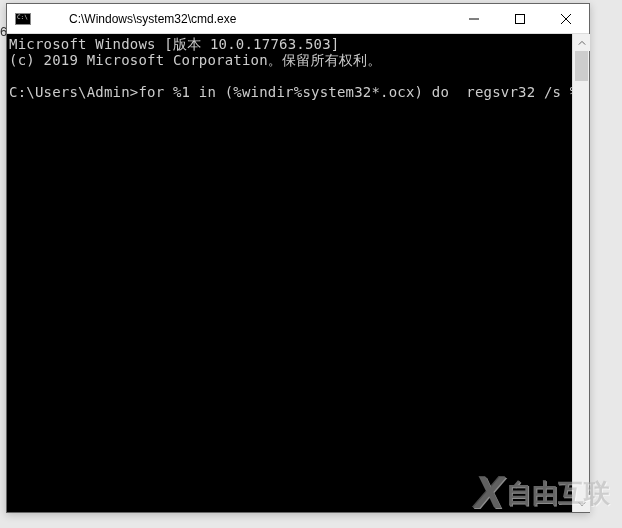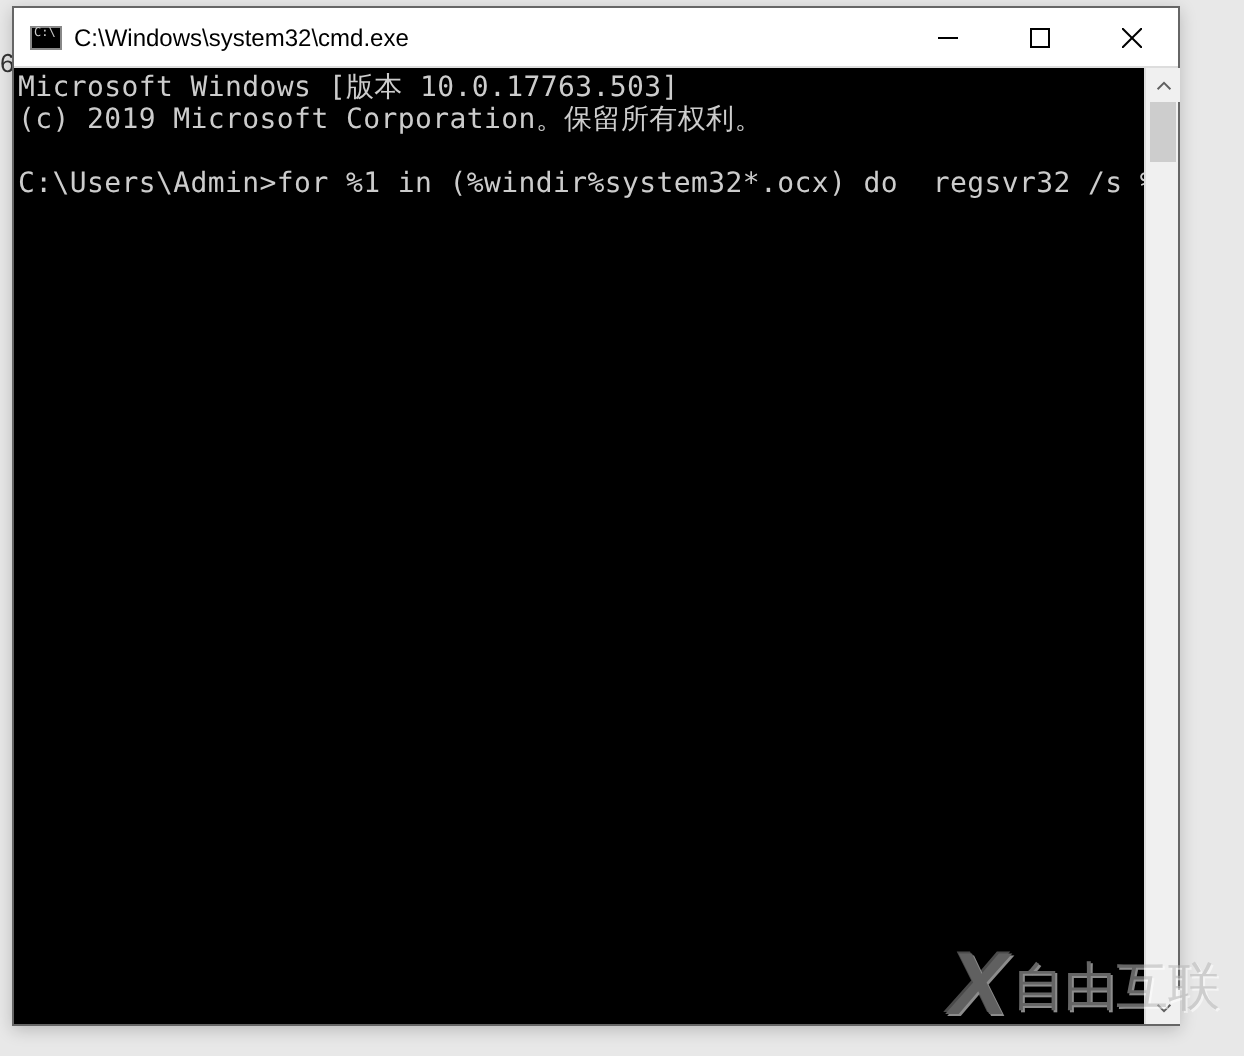--- a/index.html
+++ b/index.html
@@ -20,20 +20,21 @@
       background: #fff;
       border: 1px solid #666;
       box-shadow: 0 2px 8px rgba(0,0,0,0.2);
     }
     .titlebar {
       height: 30px;
       background: #fff;
       display: flex;
       align-items: center;
       border-bottom: 1px solid #ddd;
+      gap: 32px;
     }
     .title-icon {
       width: 16px;
       height: 12px;
       margin-left: 8px;
       background: #000;
       border: 1px solid #888;
       position: relative;
       flex-shrink: 0;
     }
@@ -134,21 +135,21 @@
       font-size: 44px;
       font-weight: 900;
       font-style: italic;
       color: #b0b0b0;
       text-shadow: 1px 1px 0 #fff, -1px -1px 0 #888;
       letter-spacing: -4px;
     }
     .watermark-text {
       font-family: "Microsoft YaHei", sans-serif;
       font-size: 26px;
-      font-weight: 400;
+      font-weight: 700;
       color: #b8b8b8;
       text-shadow: 1px 1px 0 #fff;
     }
     .badge-6 {
       position: absolute;
       left: 0px;
       top: 24px;
       font-size: 13px;
       color: #333;
       font-family: sans-serif;

